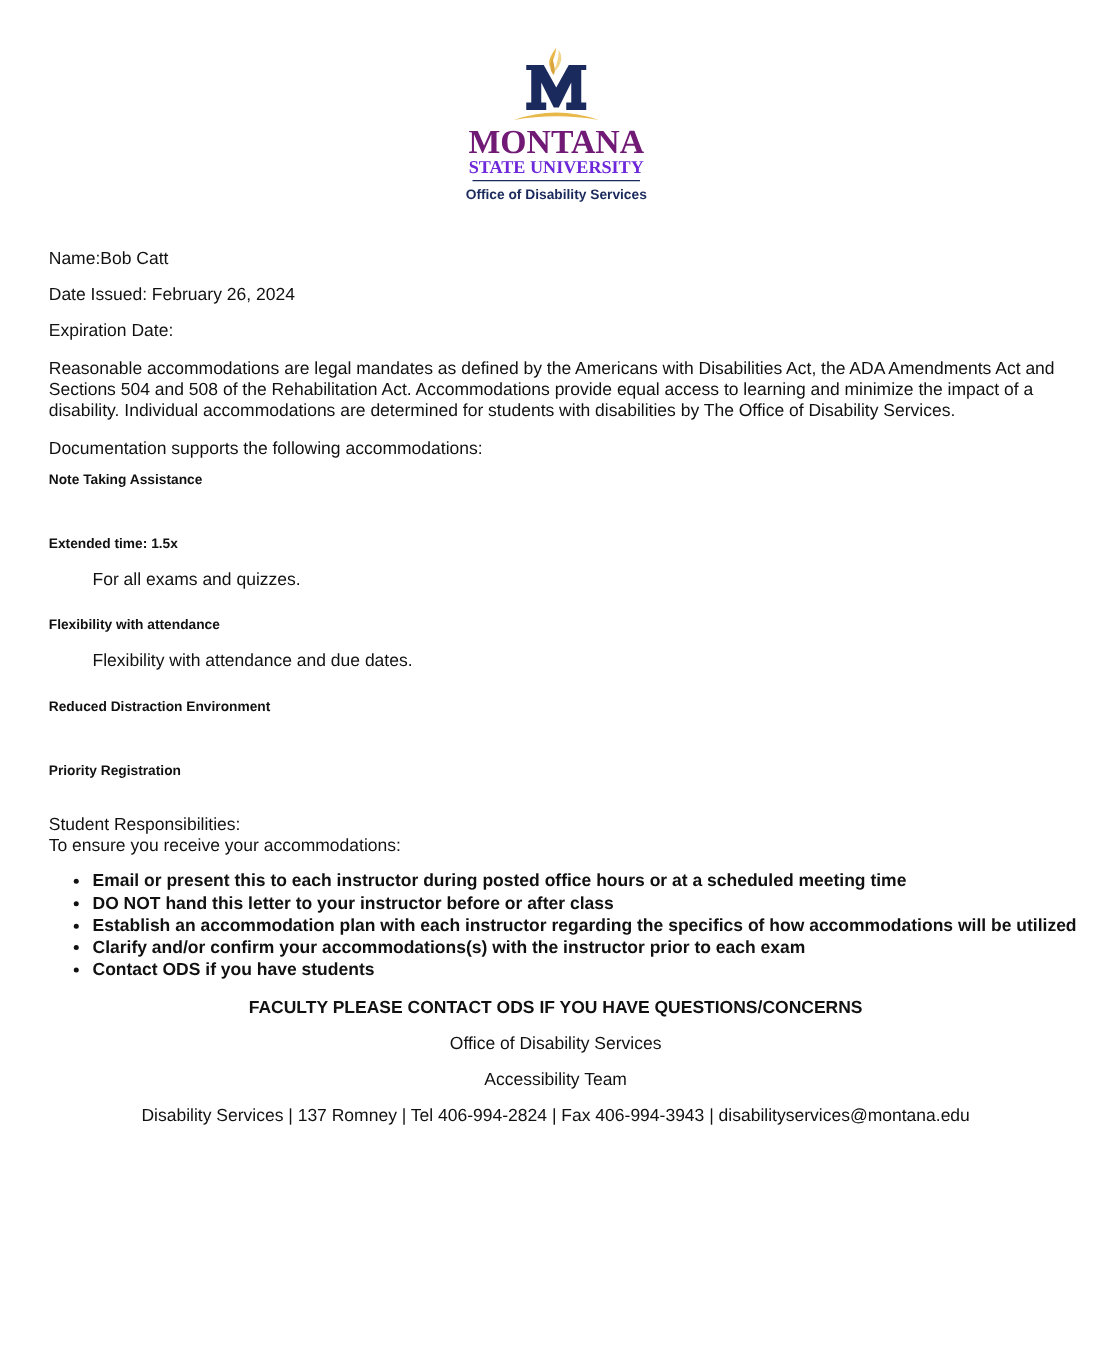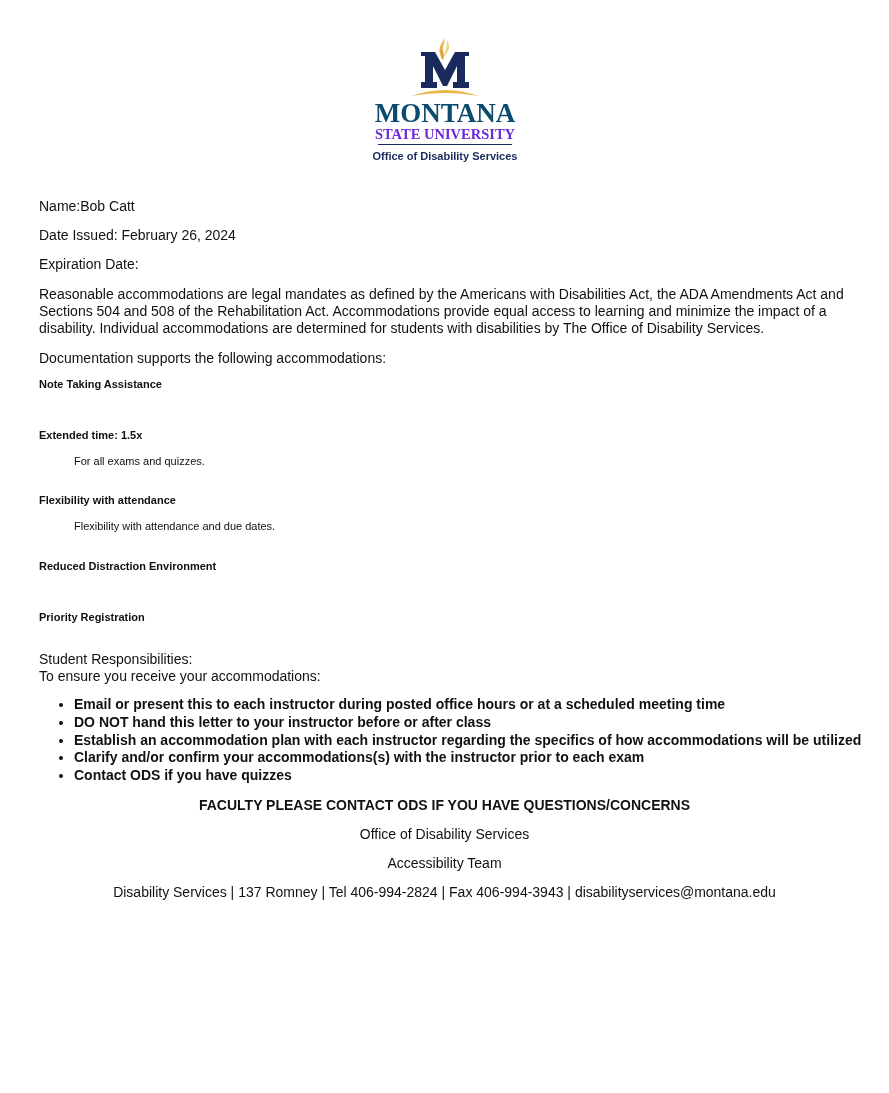--- a/index.html
+++ b/index.html
@@ -1,29 +1,29 @@
 <!DOCTYPE html>
 <html><head>
 <meta charset="utf-8">
 <style>
   html, body { margin: 0; padding: 0; background: #ffffff; }
   body { width: 889px; height: 1093px; position: relative; overflow: hidden;
          font-family: "Liberation Sans", sans-serif; color: #111; }
   .logo { position: absolute; left: 360px; top: 36px; width: 170px; height: 130px; text-align: center; }
   .logo svg { display: block; margin: 0 auto; }
-  .logo .mt { font-family: "Liberation Serif", serif; font-weight: bold; color: #0c4a6e;
+  .logo .mt { font-family: "Liberation Serif", serif; font-weight: bold; color: #701a75;
               font-size: 27px; letter-spacing: 0px; line-height: 26px; margin-top: 2px; }
   .logo .su { font-family: "Liberation Serif", serif; font-weight: bold; color: #6d28d9;
               font-size: 14.5px; line-height: 16px; }
   .logo .rule { width: 134px; height: 1px; background: #1b2a5c; margin: 2px auto 4px; }
   .logo .ods { color: #1b2a5c; font-size: 11px; font-weight: bold; line-height: 14px; }
   .p { position: absolute; left: 39px; font-size: 14px; line-height: 17px; }
   .para { width: 820px; }
   .acc-title { position: absolute; left: 39px; font-size: 11px; font-weight: bold; }
-  .acc-desc { position: absolute; left: 74px; font-size: 11px; }
+  .acc-desc { position: absolute; left: 74px; font-size: 14px; }
   ul.bullets { position: absolute; left: 57px; top: 696px; margin: 0; padding: 0 0 0 17px;
                font-size: 14px; line-height: 17.8px; }
   ul.bullets li { padding-left: 0px; font-weight: bold; }
   .center { position: absolute; left: 0; width: 889px; text-align: center; font-size: 14px; }
   .bold { font-weight: bold; }
 </style>
 </head>
 <body>
 
 <div class="logo">
@@ -60,19 +60,19 @@
 <div class="acc-title" style="top:611px">Priority Registration</div>
 
 <div class="p" style="top:651px">Student Responsibilities:</div>
 <div class="p" style="top:668px">To ensure you receive your accommodations:</div>
 
 <ul class="bullets">
   <li><b></b><span>Email or present this to each instructor during posted office hours or at a scheduled meeting time</span></li>
   <li><b>DO NOT</b><span> hand this letter to your instructor before or after class</span></li>
   <li><b></b><span>Establish an accommodation plan with each instructor regarding the specifics of how accommodations will be utilized</span></li>
   <li><b></b><span>Clarify and/or confirm your accommodations(s) with the instructor prior to each exam</span></li>
-  <li><b></b><span>Contact ODS if you have quizzes</span></li>
+  <li><b></b><span>Contact ODS if you have students</span></li>
 </ul>
 
 <div class="center bold" style="top:797px">FACULTY PLEASE CONTACT ODS IF YOU HAVE QUESTIONS/CONCERNS</div>
 <div class="center" style="top:826px">Office of Disability Services</div>
 <div class="center" style="top:855px">Accessibility Team</div>
 <div class="center" style="top:884px">Disability Services | 137 Romney | Tel 406-994-2824 | Fax 406-994-3943 | disabilityservices@montana.edu</div>
 
 </body></html>

